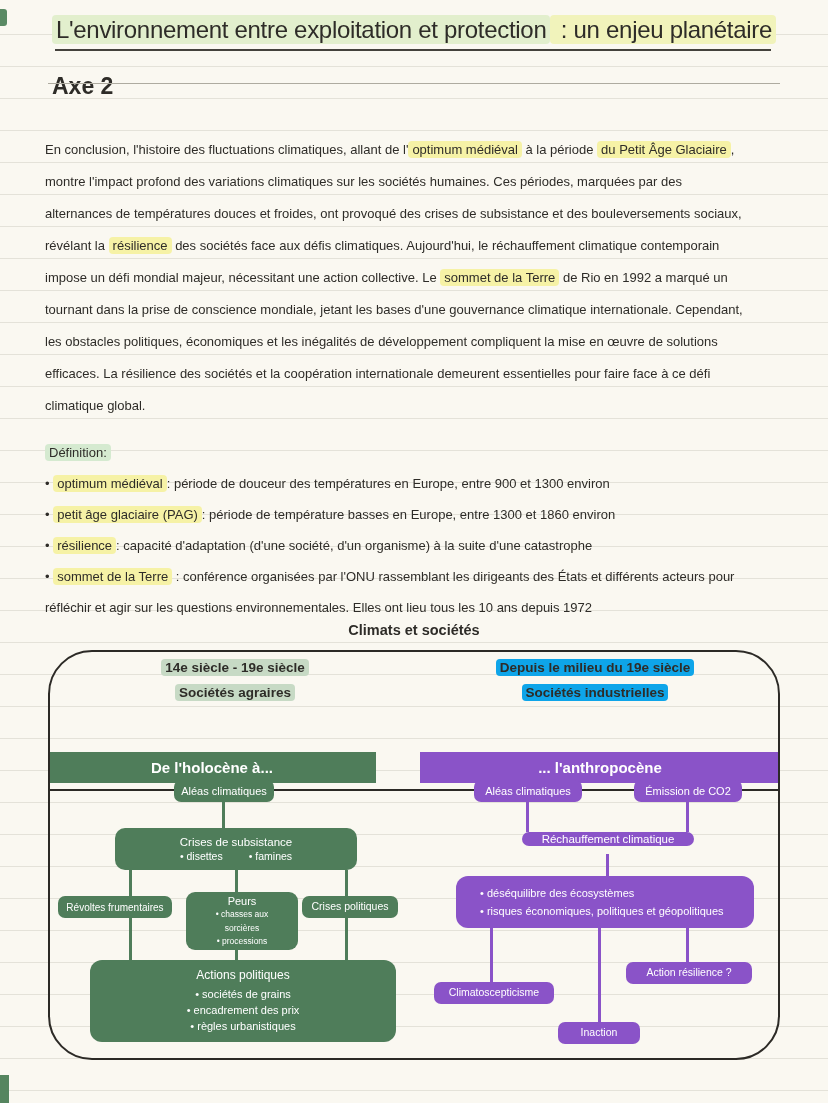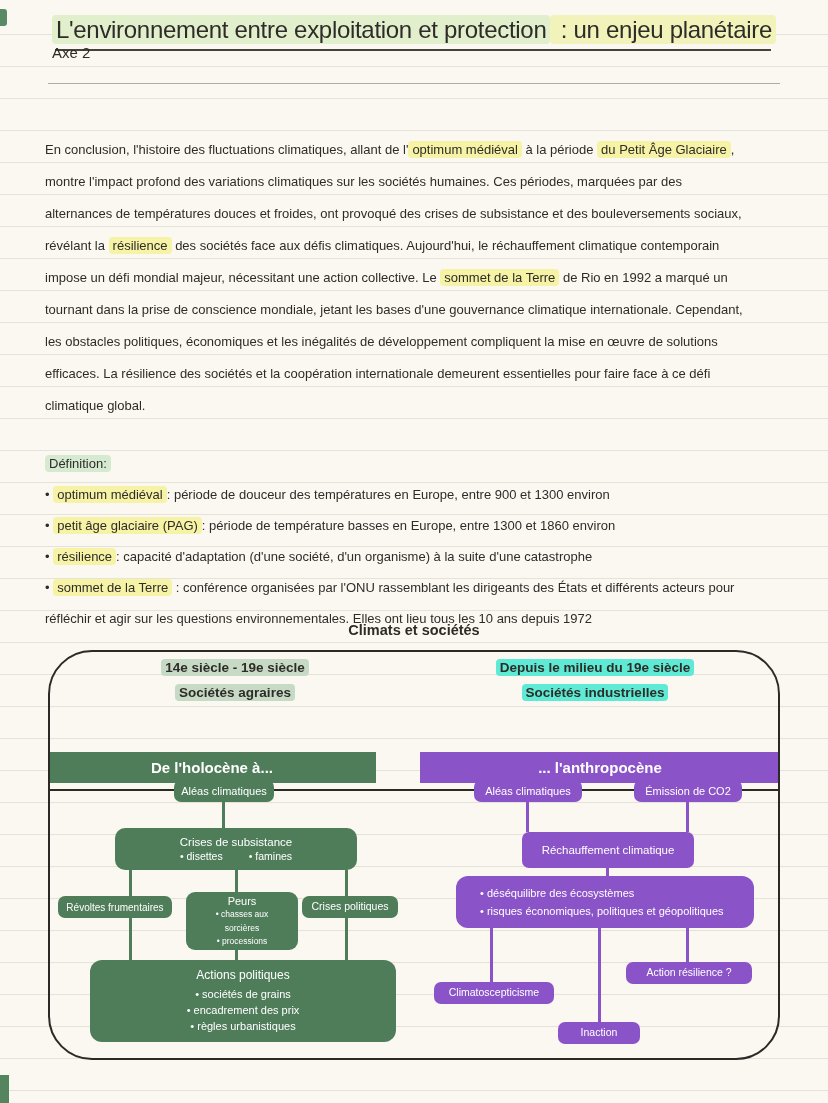--- a/index.html
+++ b/index.html
@@ -9,34 +9,34 @@
     font-family:"Liberation Sans", sans-serif; color:#2e2c28;
   }
   .ruled {
     position:absolute; left:0; top:3px; width:100%; height:1100px;
     background:repeating-linear-gradient(to bottom, transparent 0px, transparent 31px, #e4e2d9 31px, #e4e2d9 32px);
   }
   .hl { padding:1px 4px; border-radius:4px; }
   .hl-y  { background:#f6f2a6; }
   .hl-g  { background:#d5ead0; }
   .hl-s  { background:#c7dac5; }
-  .hl-p  { background:#5eead4; }
+  .hl-p  { background:#0ea5e9; }
   .hl-tg { background:#e2efcd; }
   .hl-ty { background:#f1f3bb; }
 
   .title {
     position:absolute; top:16px; left:0; width:100%;
     text-align:center; font-size:24px; letter-spacing:-0.3px; white-space:nowrap;
   }
   .title-underline { position:absolute; top:49px; left:55px; width:716px; border-top:2px solid #44423c; }
-  .axe { position:absolute; top:44px; left:52px; font-size:15px; font-weight:normal; }
+  .axe { position:absolute; top:73px; left:52px; font-size:23px; font-weight:bold; }
   .axe-underline { position:absolute; top:83px; left:48px; width:732px; border-top:1px solid #aeaba0; }
 
   .para { position:absolute; top:134px; left:45px; width:760px; font-size:13px; }
-  .defs { position:absolute; top:448px; left:45px; width:760px; font-size:13px; }
+  .defs { position:absolute; top:437px; left:45px; width:760px; font-size:13px; }
   .text-line { height:31px; line-height:31px; white-space:nowrap; }
   .para .text-line { height:32px; line-height:32px; }
 
   .dtitle { position:absolute; top:622px; left:0; width:100%; text-align:center; font-weight:bold; font-size:14.5px; }
 
   .diagram {
     position:absolute; left:48px; top:650px; width:732px; height:410px;
     border:2px solid #2c2a26; border-radius:44px; overflow:hidden; box-sizing:border-box;
   }
   .col-label { position:absolute; width:290px; text-align:center; font-size:13.5px; font-weight:bold; }
@@ -79,21 +79,21 @@
   .c-l-2 { left:79px;  top:218px; height:26px; }
   .c-l-3 { left:185px; top:218px; height:22px; }
   .c-l-4 { left:295px; top:218px; height:26px; }
   .c-l-5 { left:79px;  top:266px; height:42px; }
   .c-l-6 { left:185px; top:298px; height:10px; }
   .c-l-7 { left:295px; top:266px; height:42px; }
 
   
   .n-r-aleas { left:424px; top:128px; width:108px; height:22px; font-size:11px; }
   .n-r-co2   { left:584px; top:128px; width:108px; height:22px; font-size:11px; }
-  .n-r-rech  { left:472px; top:180px; width:172px; height:36px; }
+  .n-r-rech  { left:472px; top:180px; width:172px; height:14px; }
   .n-r-cons  {
     left:406px; top:224px; width:298px; height:52px; border-radius:12px;
     align-items:flex-start; padding-left:24px; box-sizing:border-box; text-align:left;
     font-size:11px; gap:3px;
   }
   .n-r-clim  { left:384px; top:330px; width:120px; height:22px; font-size:10.5px; }
   .n-r-act   { left:576px; top:310px; width:126px; height:22px; font-size:10.5px; }
   .n-r-inact { left:508px; top:370px; width:82px;  height:22px; font-size:10.5px; }
 
   .c-r-1 { left:476px; top:150px; height:30px; }

